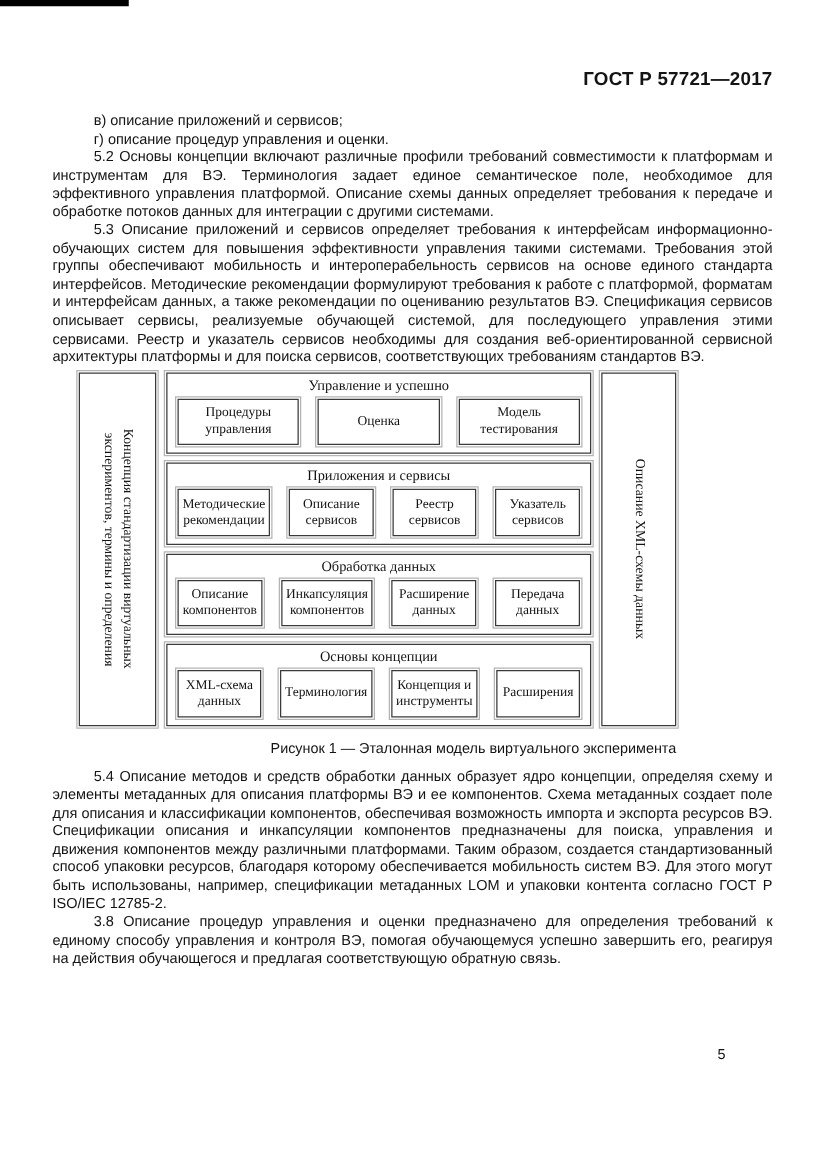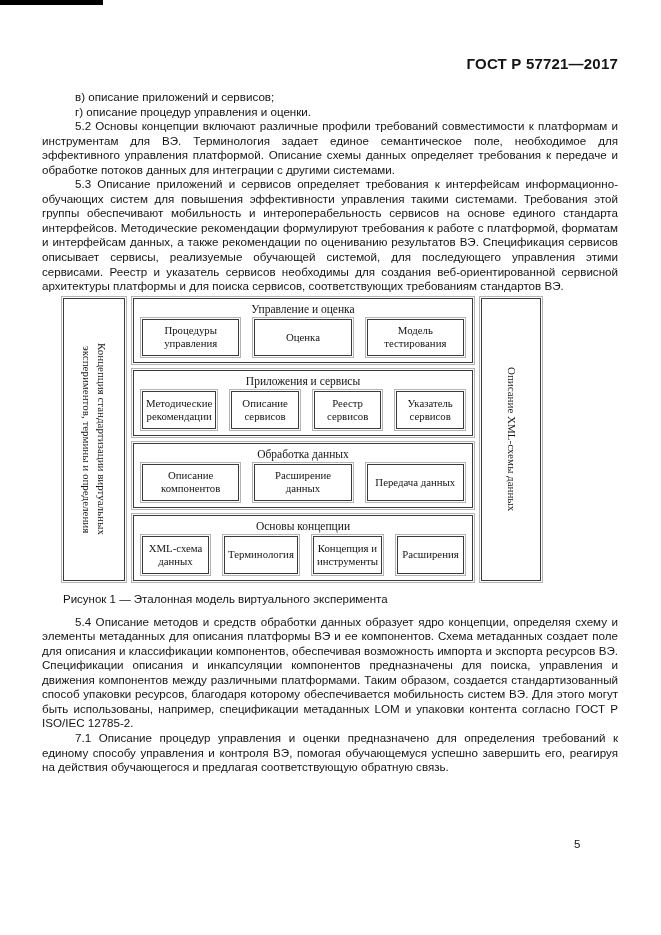--- a/index.html
+++ b/index.html
@@ -84,21 +84,21 @@
     flex: 1;
     display: flex; align-items: center; justify-content: center;
     text-align: center;
     font-family: "Liberation Serif", serif;
     font-size: 10.8px;
     line-height: 13px;
     padding: 2px 3px;
   }
   .fig-caption {
     margin-top: 12px;
-    text-align: left;
+    text-align: right;
     font-size: 11.5px;
   }
   .page-number {
     position: absolute;
     top: 838px; left: 574px;
     font-size: 11.5px;
   }
 </style>
 </head>
 <body>
@@ -120,21 +120,21 @@
       <div class="sidebar sidebar-left box-line">
         <div class="vert-text">
           <span>Концепция стандартизации виртуальных</span>
           <span>экспериментов, термины и определения</span>
         </div>
       </div>
 
       <div class="groups">
 
         <div class="group box-line">
-          <div class="group-title">Управление и оценка</div>
+          <div class="group-title">Управление и успешно</div>
           <div class="group-boxes">
             <div class="gbox box-line">Процедуры управления</div>
             <div class="gbox box-line">Оценка</div>
             <div class="gbox box-line">Модель тестирования</div>
           </div>
         </div>
 
         <div class="group box-line">
           <div class="group-title">Приложения и сервисы</div>
           <div class="group-boxes">
@@ -142,20 +142,21 @@
             <div class="gbox box-line">Описание сервисов</div>
             <div class="gbox box-line">Реестр сервисов</div>
             <div class="gbox box-line">Указатель сервисов</div>
           </div>
         </div>
 
         <div class="group box-line">
           <div class="group-title">Обработка данных</div>
           <div class="group-boxes">
             <div class="gbox box-line">Описание компонентов</div>
+            <div class="gbox box-line">Инкапсуляция компонентов</div>
             <div class="gbox box-line">Расширение данных</div>
             <div class="gbox box-line">Передача данных</div>
           </div>
         </div>
 
         <div class="group box-line">
           <div class="group-title">Основы концепции</div>
           <div class="group-boxes">
             <div class="gbox box-line">XML-схема данных</div>
             <div class="gbox box-line">Терминология</div>
@@ -171,17 +172,17 @@
           <span>Описание XML-схемы данных</span>
         </div>
       </div>
 
     </div>
 
     <div class="fig-caption">Рисунок 1 — Эталонная модель виртуального эксперимента</div>
   </div>
 
   <p>5.4 Описание методов и средств обработки данных образует ядро концепции, определяя схему и элементы метаданных для описания платформы ВЭ и ее компонентов. Схема метаданных создает поле для описания и классификации компонентов, обеспечивая возможность импорта и экспорта ресурсов ВЭ. Спецификации описания и инкапсуляции компонентов предназначены для поиска, управления и движения компонентов между различными платформами. Таким образом, создается стандартизованный способ упаковки ресурсов, благодаря которому обеспечивается мобильность систем ВЭ. Для этого могут быть использованы, например, спецификации метаданных LOM и упаковки контента согласно ГОСТ Р ISO/IEC 12785-2.</p>
-  <p>7.1 Описание процедур управления и оценки предназначено для определения требований к единому способу управления и контроля ВЭ, помогая обучающемуся успешно завершить его, реагируя на действия обучающегося и предлагая соответствующую обратную связь.</p>
+  <p>3.8 Описание процедур управления и оценки предназначено для определения требований к единому способу управления и контроля ВЭ, помогая обучающемуся успешно завершить его, реагируя на действия обучающегося и предлагая соответствующую обратную связь.</p>
 
 </div>
 
 <div class="page-number">5</div>
 
 </body></html>

